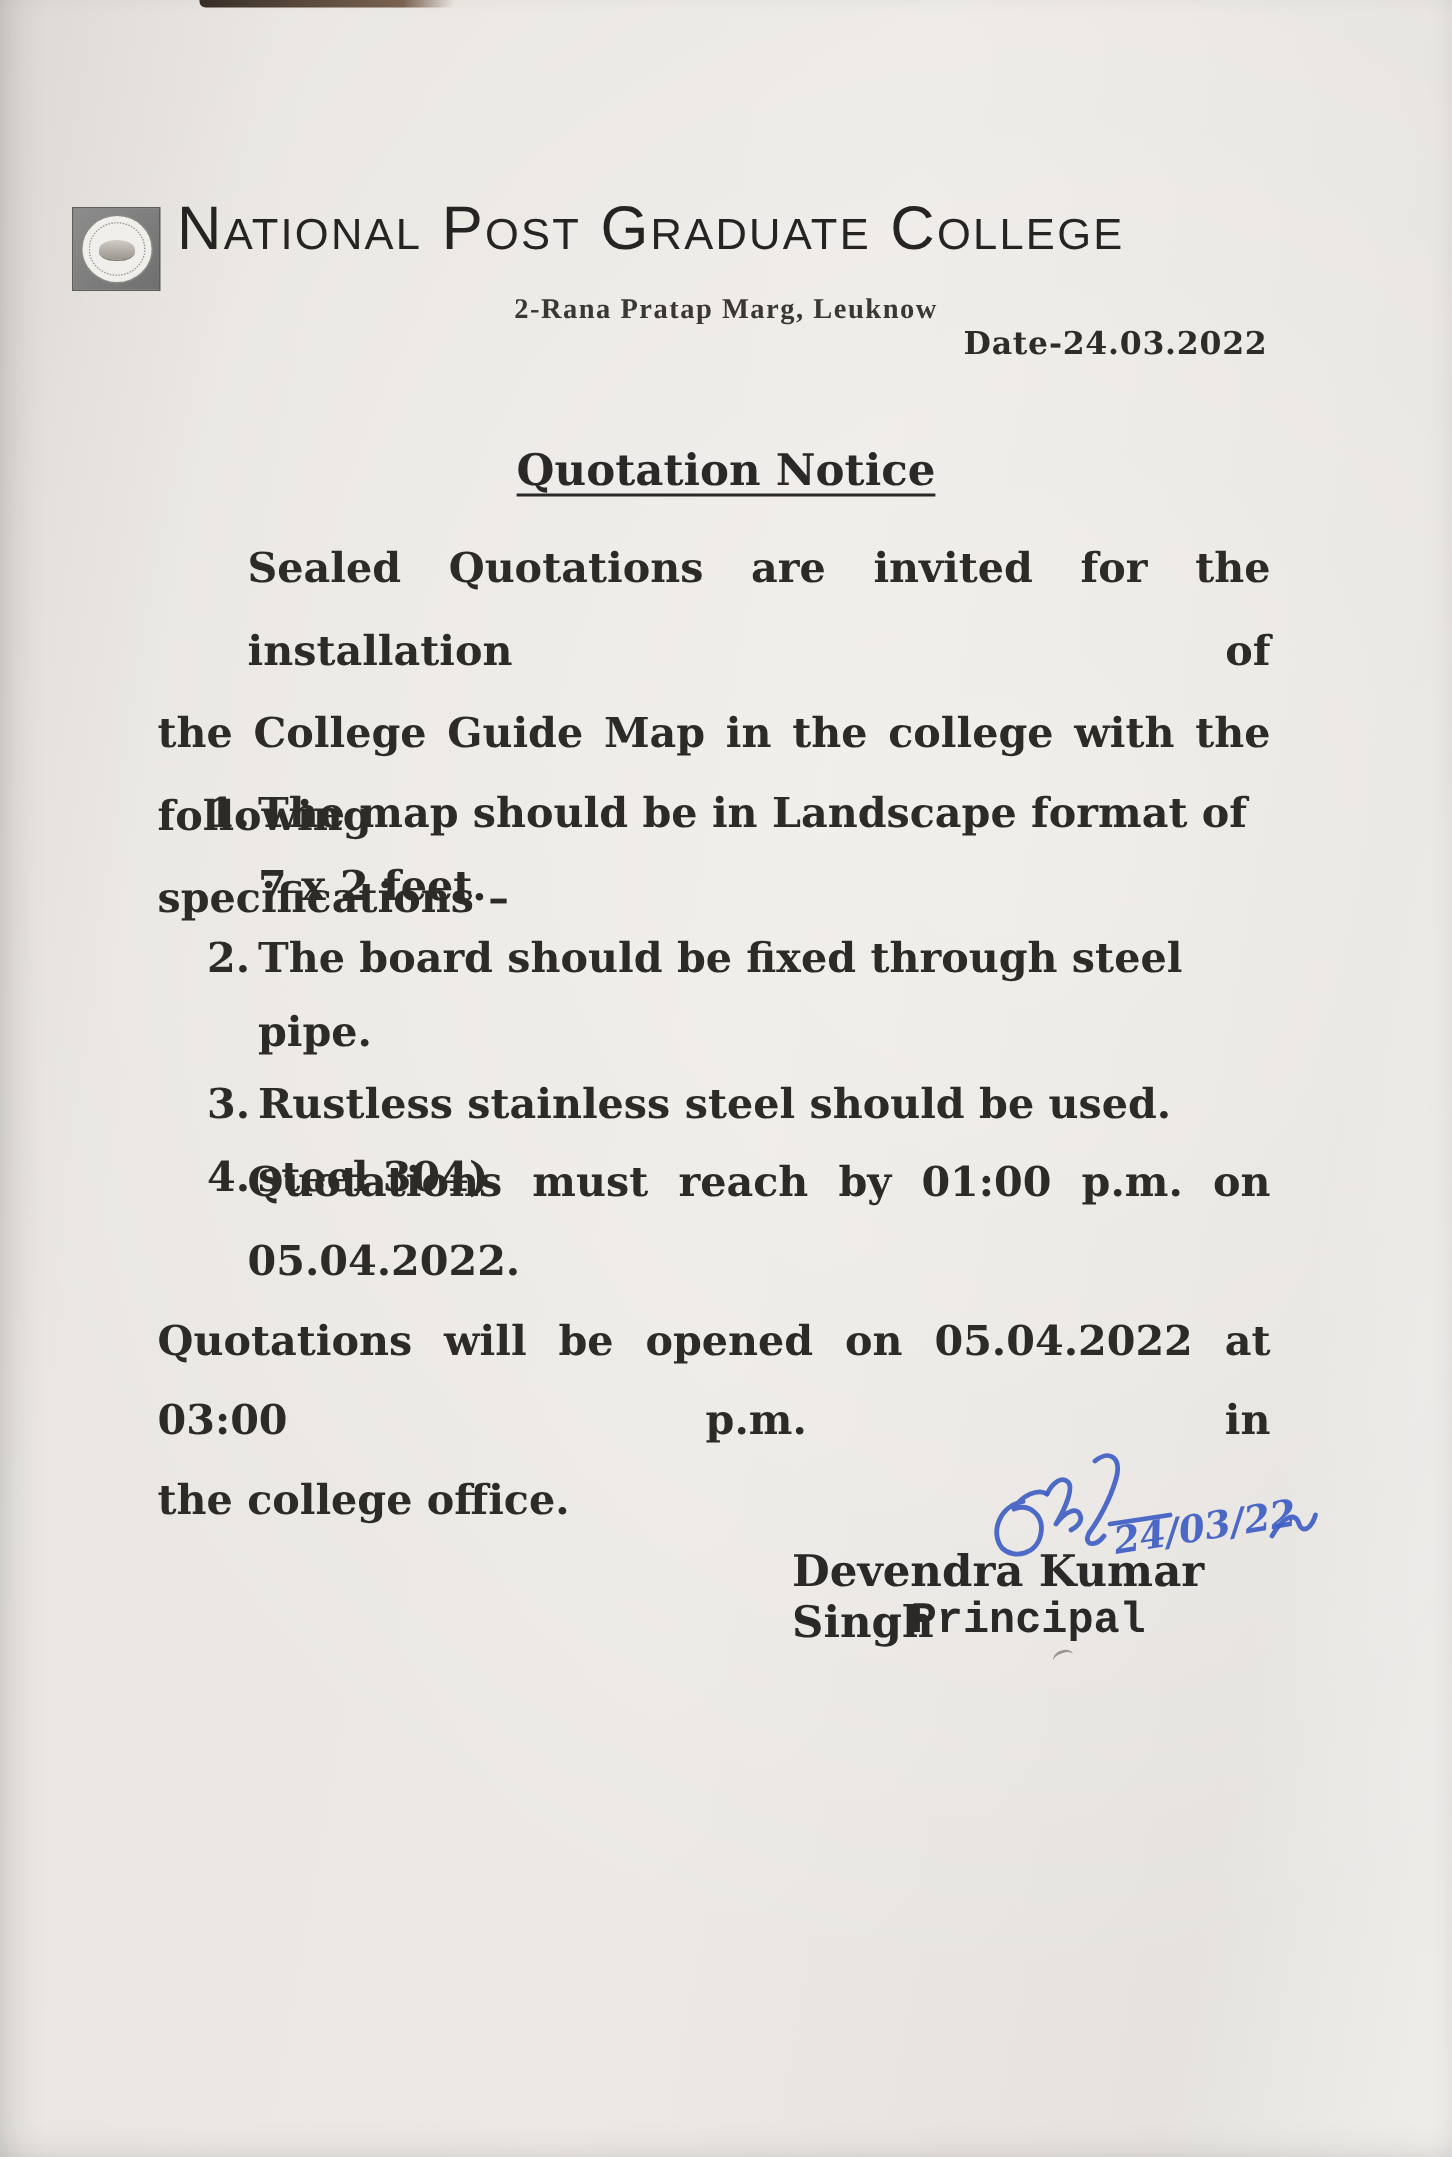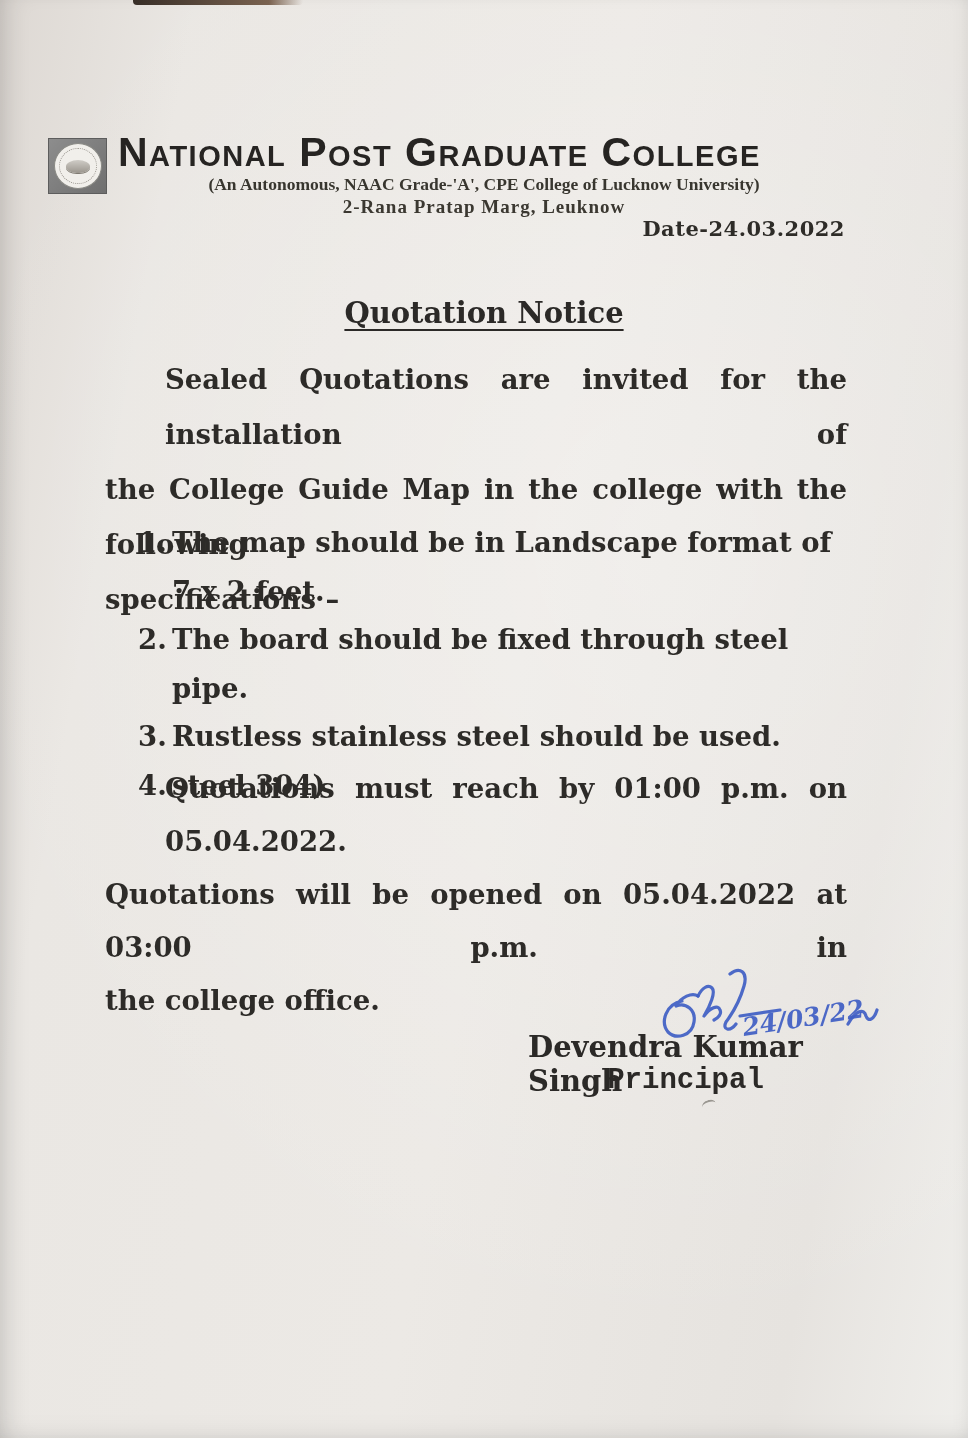--- a/index.html
+++ b/index.html
@@ -44,21 +44,21 @@
   }
   .logo-emblem{
     width:24px;height:13px;border-radius:50% 50% 45% 45%;
     background:linear-gradient(to bottom,#cfccc6,#9b968e);
     box-shadow:0 1px 0 #7f7a72;
   }
   .college-name{
     position:absolute;left:118px;top:130px;width:716px;margin:0;
     font-family:"Liberation Sans", sans-serif;
     font-variant:small-caps;
-    font-weight:bold;
+    font-weight:normal;
     font-size:41px;line-height:44px;
     letter-spacing:1.5px;
     color:#262422;
     white-space:nowrap;
   }
   .subtitle{
     position:absolute;left:60px;top:174px;width:848px;
     text-align:center;
     font-family:"Liberation Serif", serif;
     font-size:17.5px;font-weight:600;color:#38362f;
@@ -126,21 +126,20 @@
 
   <div class="logo">
     <div class="logo-circle">
       <div class="logo-inner">
         <div class="logo-emblem"></div>
       </div>
     </div>
   </div>
 
   <h1 class="college-name">National Post Graduate College</h1>
-  <div class="subtitle">(An Autonomous, NAAC Grade-'A', CPE College of Lucknow University)</div>
   <div class="address">2-Rana Pratap Marg, Leuknow</div>
   <div class="doc-date">Date-24.03.2022</div>
 
   <h2 class="notice-title">Quotation Notice</h2>
 
   <div class="para intro">
     <div class="line just indent">Sealed Quotations are invited for the installation of</div>
     <div class="line just">the College Guide Map in the college with the following</div>
     <div class="line">specifications –</div>
   </div>

